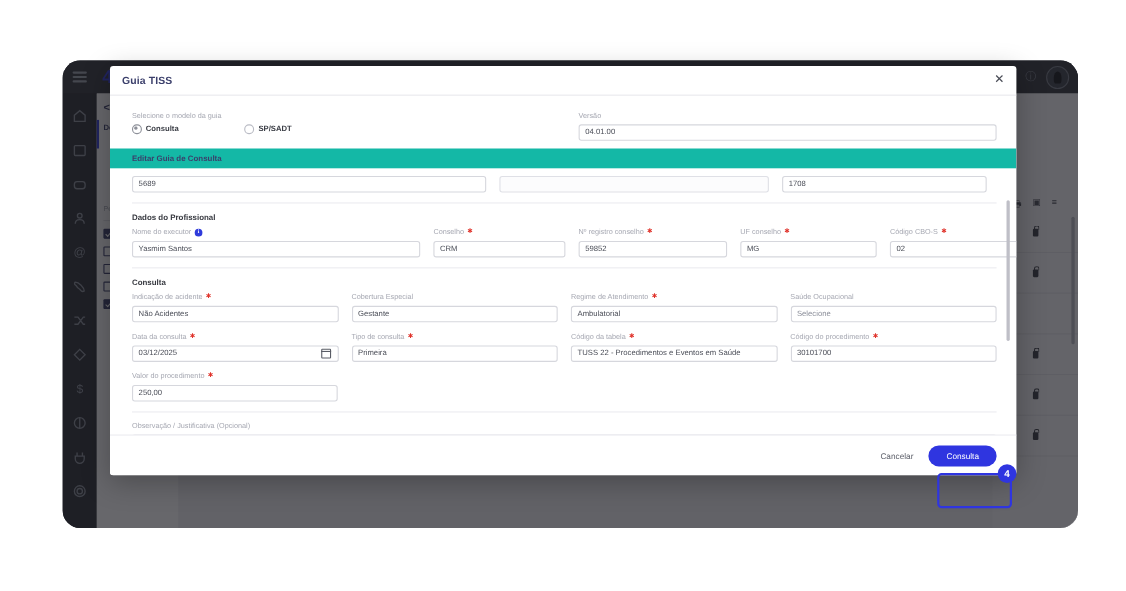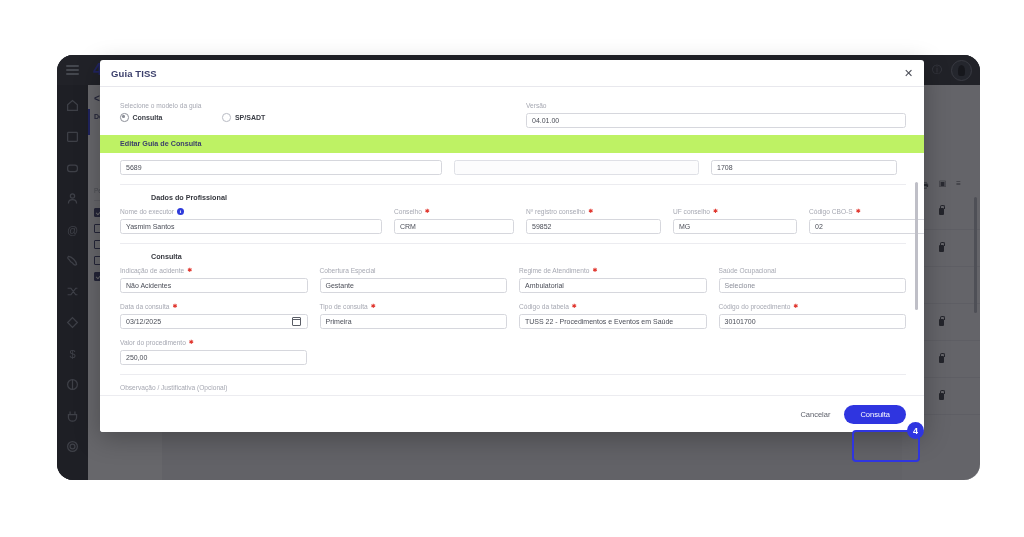--- a/index.html
+++ b/index.html
@@ -182,31 +182,30 @@
   .cal-ic {
     width: 7px; height: 7px; border: 1px solid #5a5d66; border-radius: 1px;
     position: relative; margin-right: 1px;
   }
   .cal-ic::before{content:"";position:absolute;left:-1px;top:1.4px;width:9px;height:1px;background:#5a5d66;}
 
   .row { display: flex; gap: 12px; margin-bottom: 9px; }
   .col { flex: 1 1 0; min-width: 0; }
 
   .section-band {
-    background: #bef264;
+    background: #14b8a6;
     margin: 0 -20px 0 -20px;
     padding: 4px 20px 5px 20px;
   }
   .section-band-title {
     font-size: 7.2px; font-weight: bold; color: #3b3f6b;
   }
   .section-title {
     font-size: 7.2px; font-weight: bold; color: #36383f;
     margin-bottom: 5px;
-    margin-left: 31px;
   }
   .hr-soft { height: 1px; background: #ececf0; margin: 9px 0 8px 0; }
 
   .radio-row { display: flex; align-items: center; gap: 60px; margin-bottom: 9px; }
   .radio { display: flex; align-items: center; gap: 4px; cursor: pointer; }
   .radio .dot {
     width: 6.5px; height: 6.5px; border-radius: 50%;
     border: 1px solid #b9bbc4; background: #fff;
     display:inline-block; position: relative;
   }

